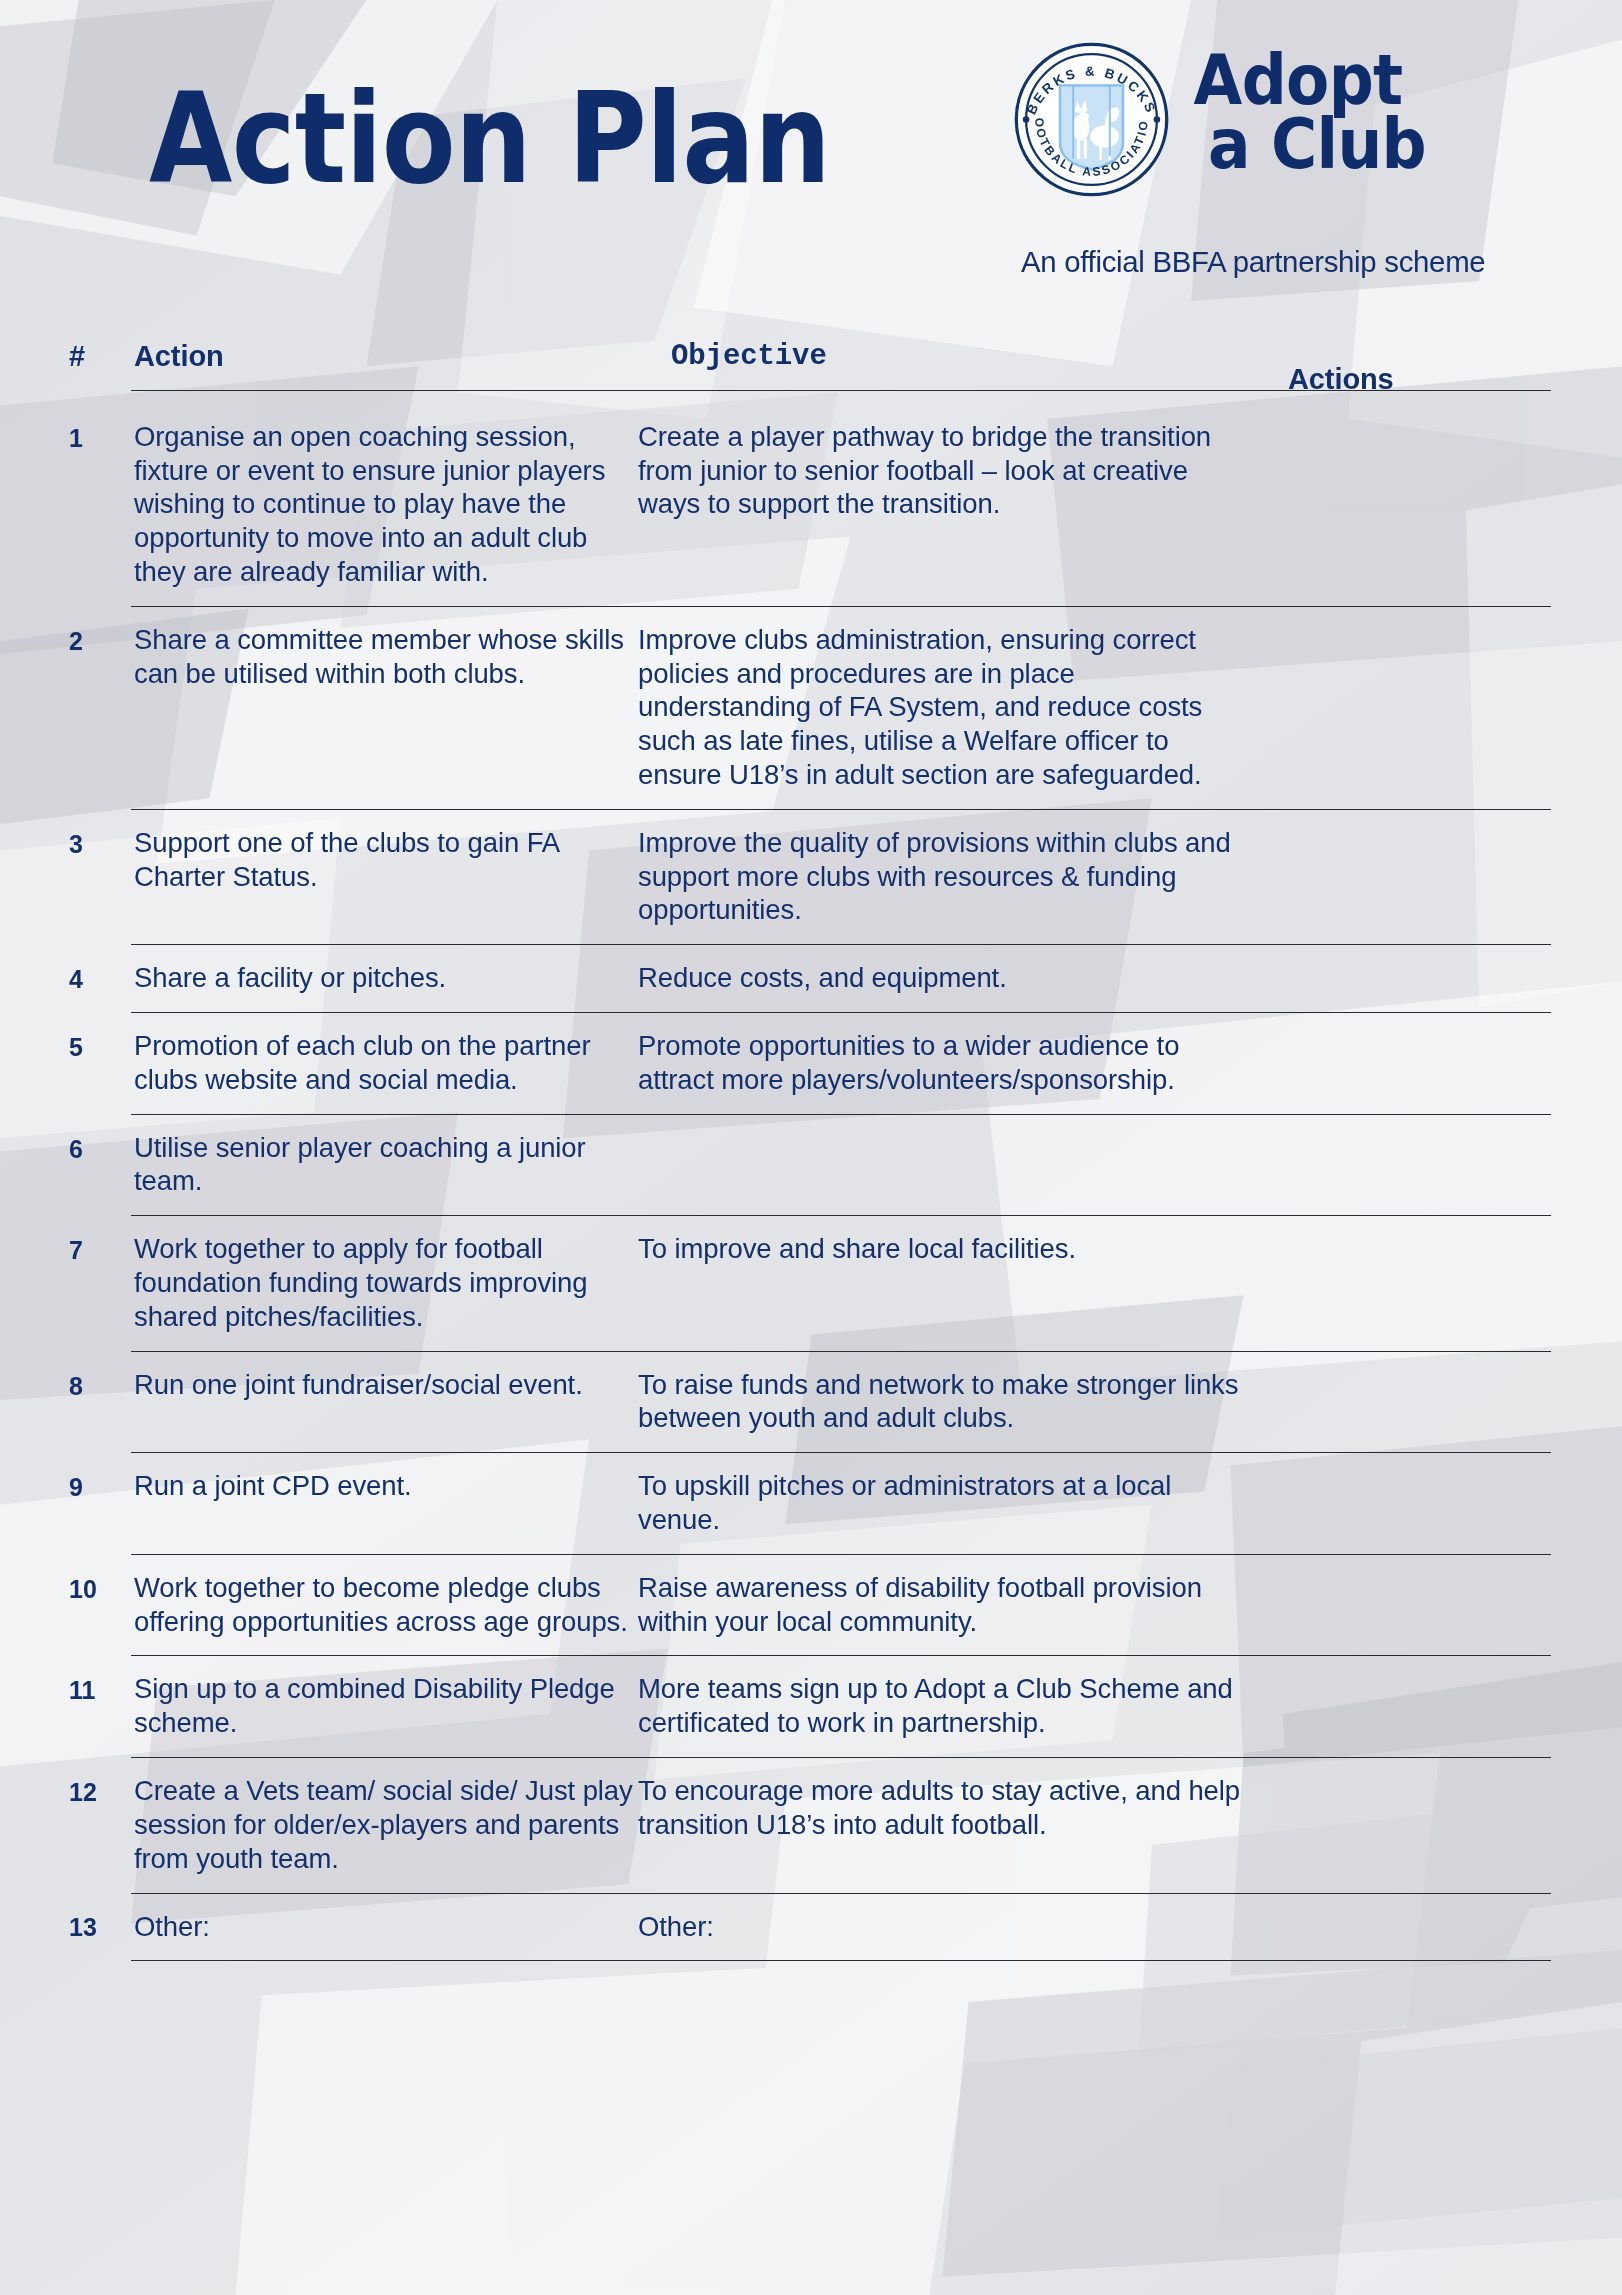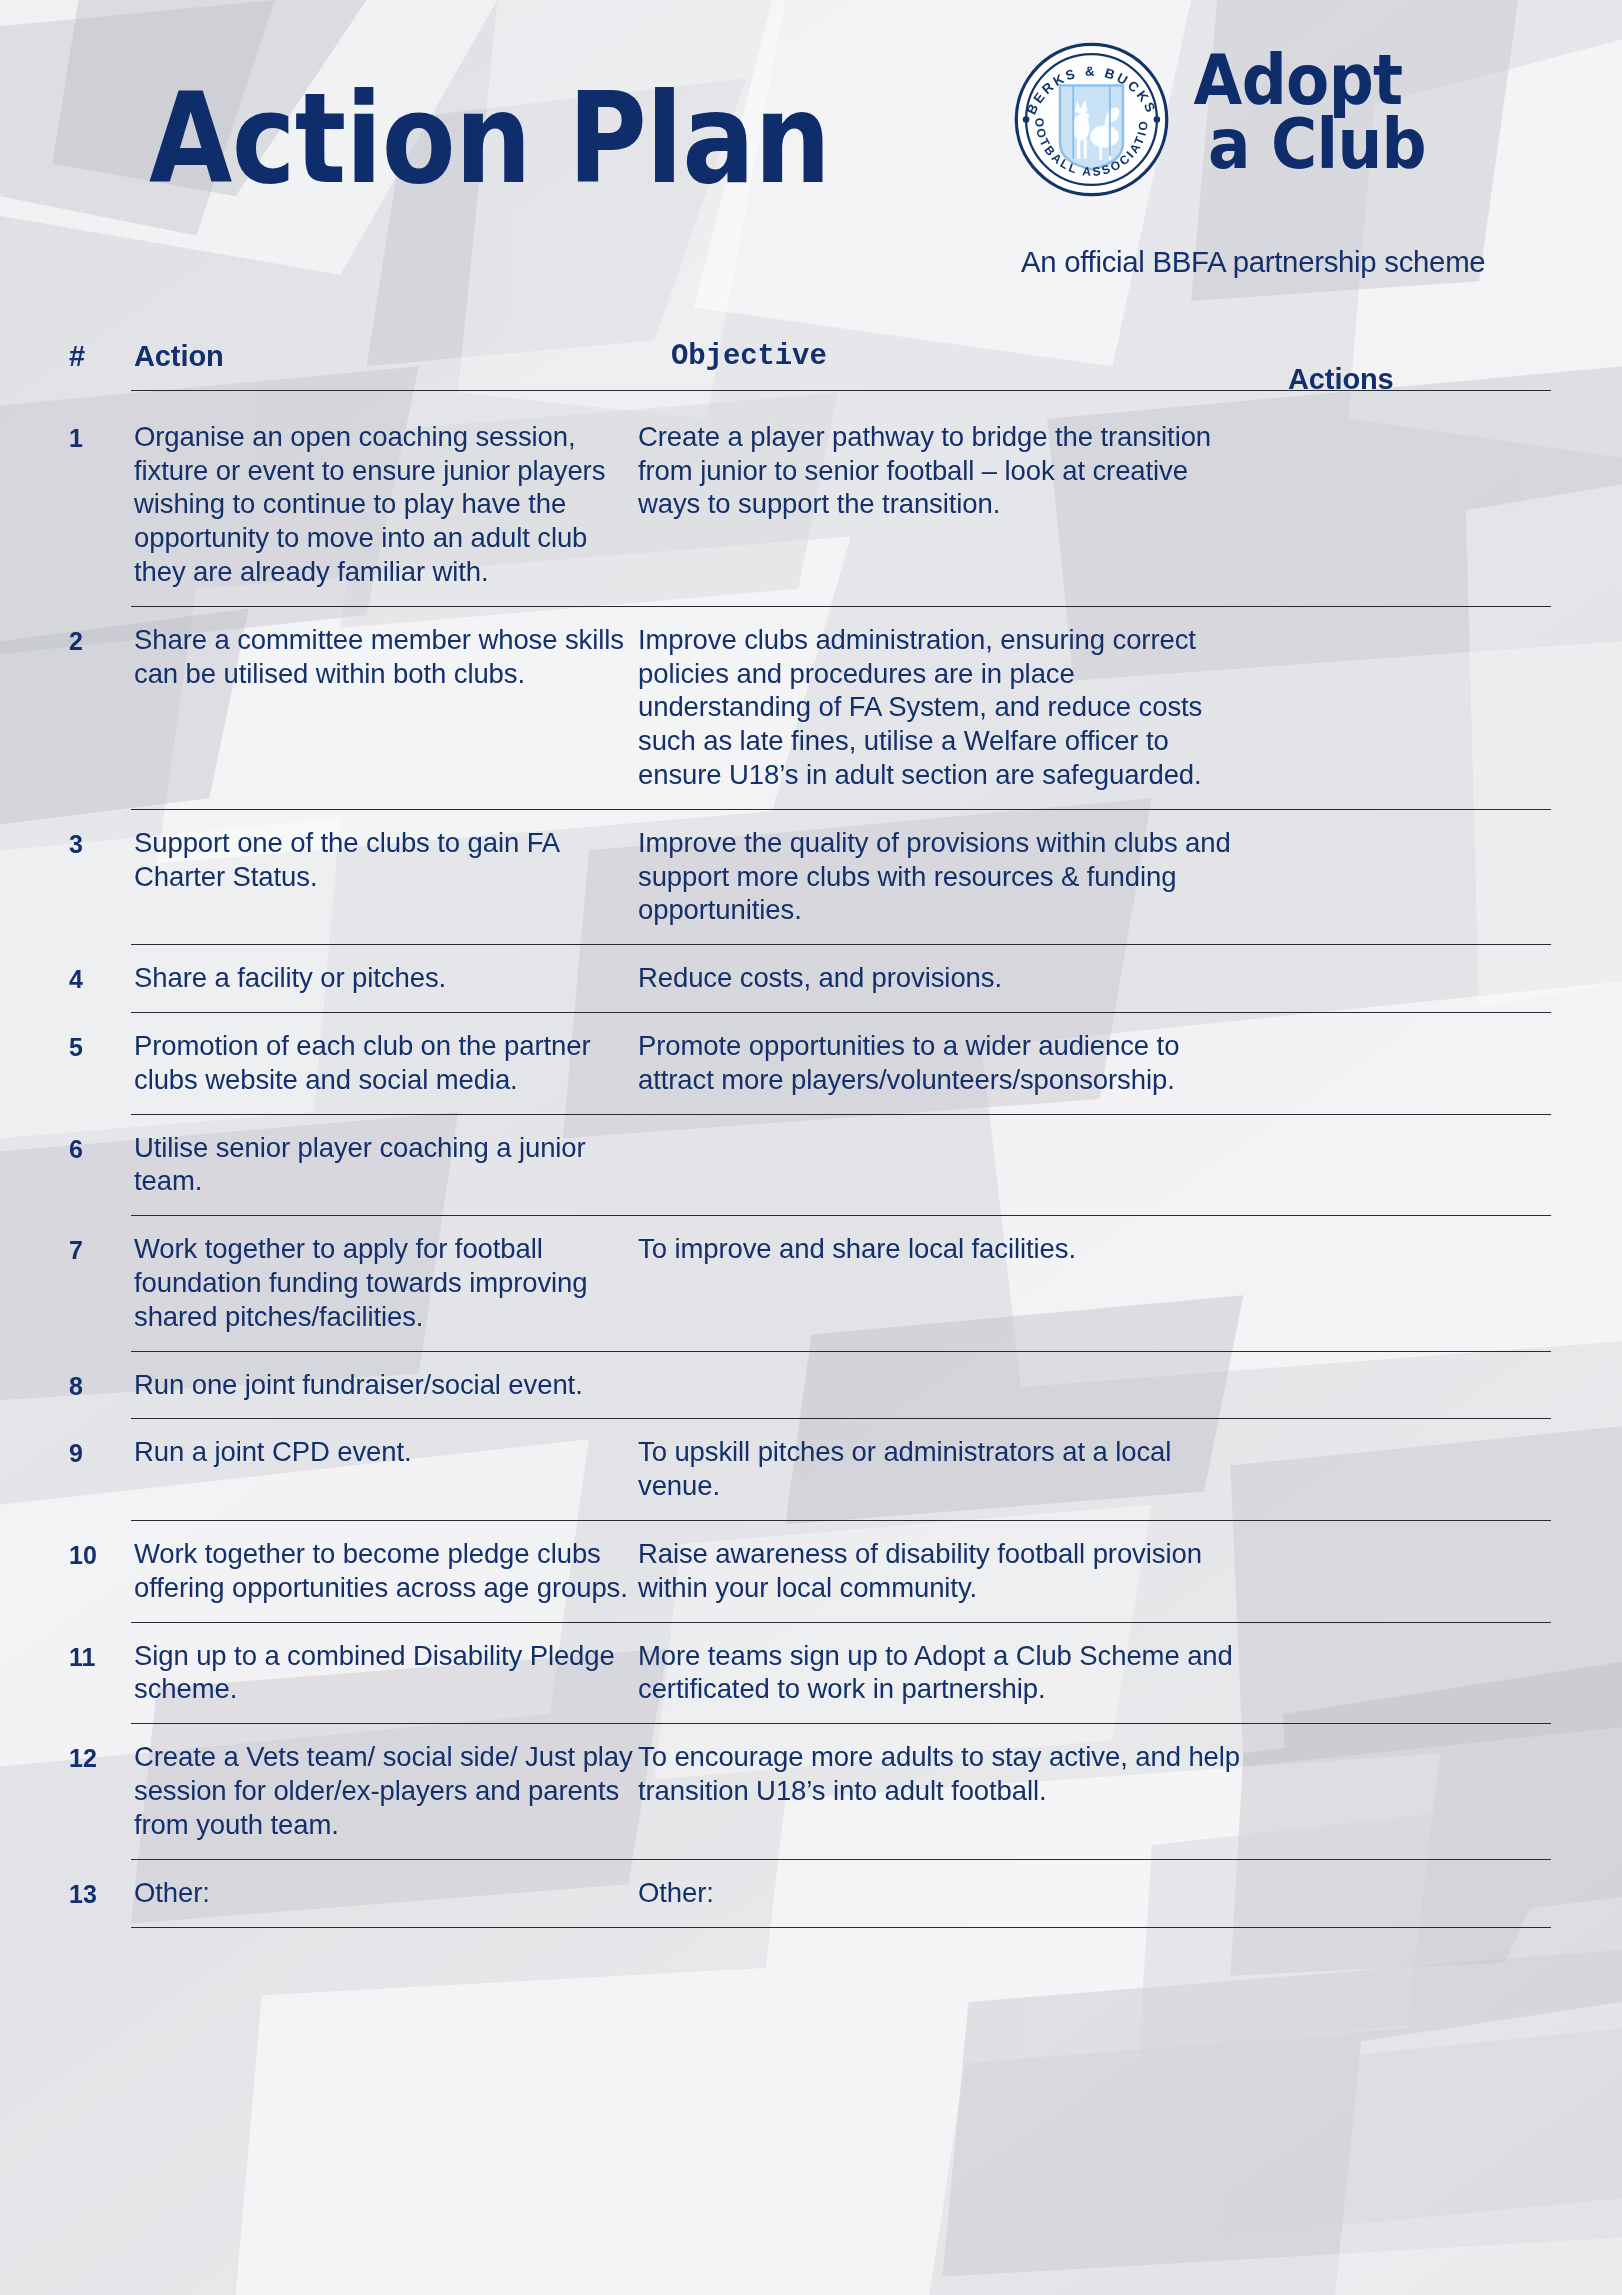--- a/index.html
+++ b/index.html
@@ -302,21 +302,21 @@
         <div class="row row-body">
           <div class="cell-num">3</div>
           <div class="cell-action">Support one of the clubs to gain FA Charter Status.</div>
           <div class="cell-objective">Improve the quality of provisions within clubs and support more clubs with resources &amp; funding opportunities.</div>
           <div class="cell-actions"></div>
         </div>
         <div class="row-rule"></div>
         <div class="row row-body">
           <div class="cell-num">4</div>
           <div class="cell-action">Share a facility or pitches.</div>
-          <div class="cell-objective">Reduce costs, and provisions.</div>
+          <div class="cell-objective">Reduce costs, and equipment.</div>
           <div class="cell-actions"></div>
         </div>
         <div class="row-rule"></div>
         <div class="row row-body">
           <div class="cell-num">5</div>
           <div class="cell-action">Promotion of each club on the partner clubs website and social media.</div>
           <div class="cell-objective">Promote opportunities to a wider audience to attract more players/volunteers/sponsorship.</div>
           <div class="cell-actions"></div>
         </div>
         <div class="row-rule"></div>
@@ -329,20 +329,21 @@
         <div class="row row-body">
           <div class="cell-num">7</div>
           <div class="cell-action">Work together to apply for football foundation funding towards improving shared pitches/facilities.</div>
           <div class="cell-objective">To improve and share local facilities.</div>
           <div class="cell-actions"></div>
         </div>
         <div class="row-rule"></div>
         <div class="row row-body">
           <div class="cell-num">8</div>
           <div class="cell-action">Run one joint fundraiser/social event.</div>
+          <div class="cell-objective">To raise funds and network to make stronger links between youth and adult clubs.</div>
           <div class="cell-actions"></div>
         </div>
         <div class="row-rule"></div>
         <div class="row row-body">
           <div class="cell-num">9</div>
           <div class="cell-action">Run a joint CPD event.</div>
           <div class="cell-objective">To upskill pitches or administrators at a local venue.</div>
           <div class="cell-actions"></div>
         </div>
         <div class="row-rule"></div>

